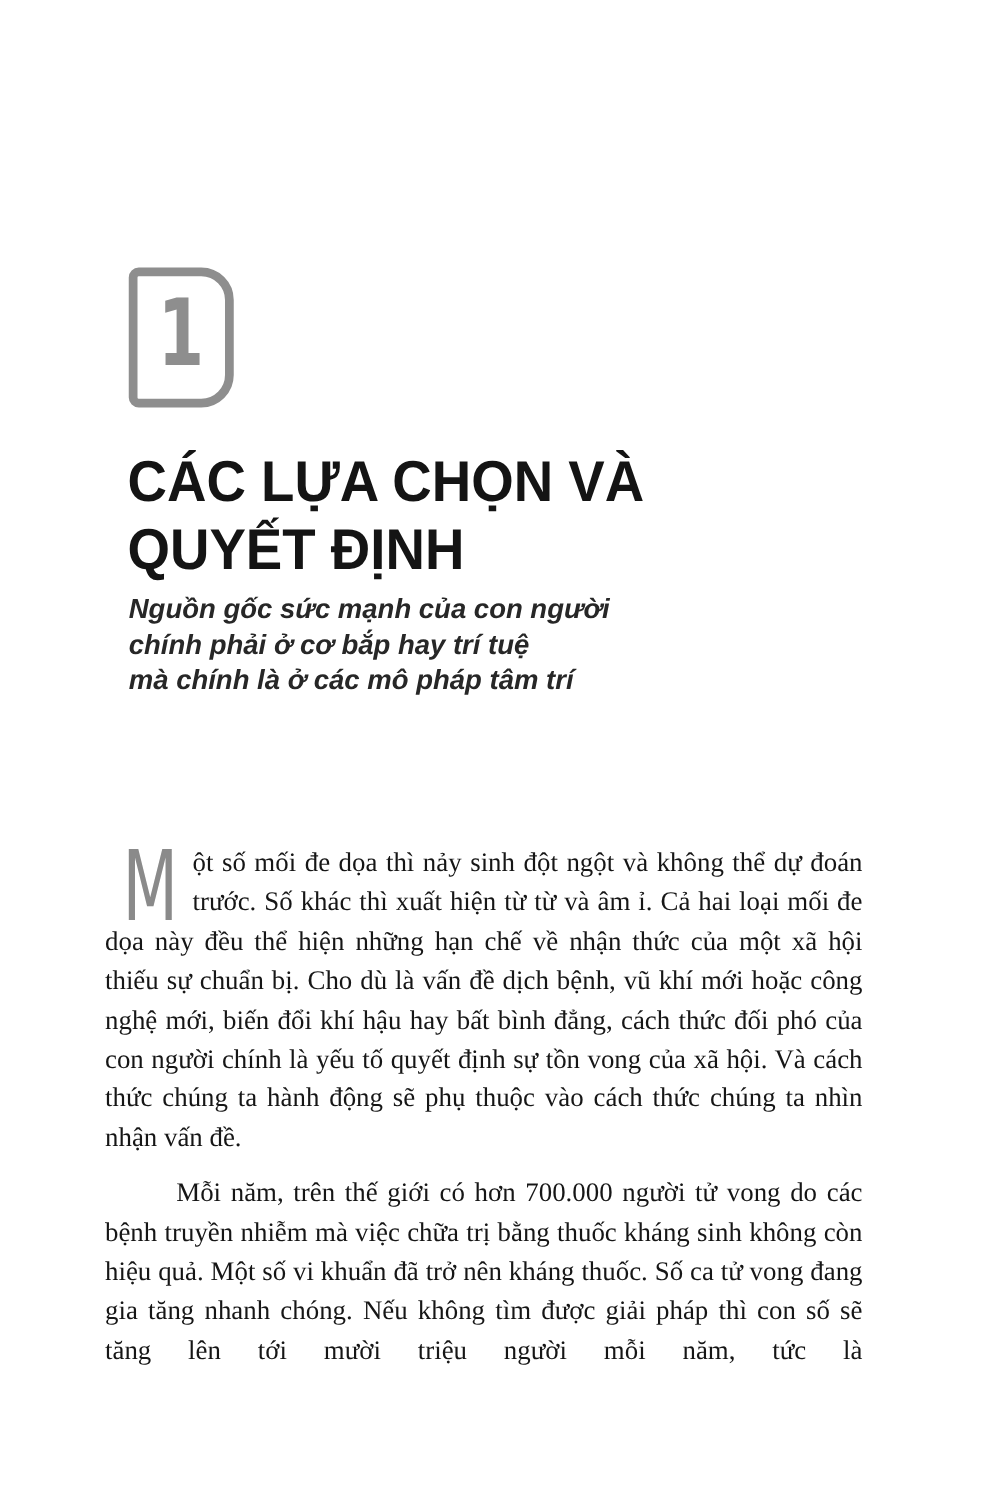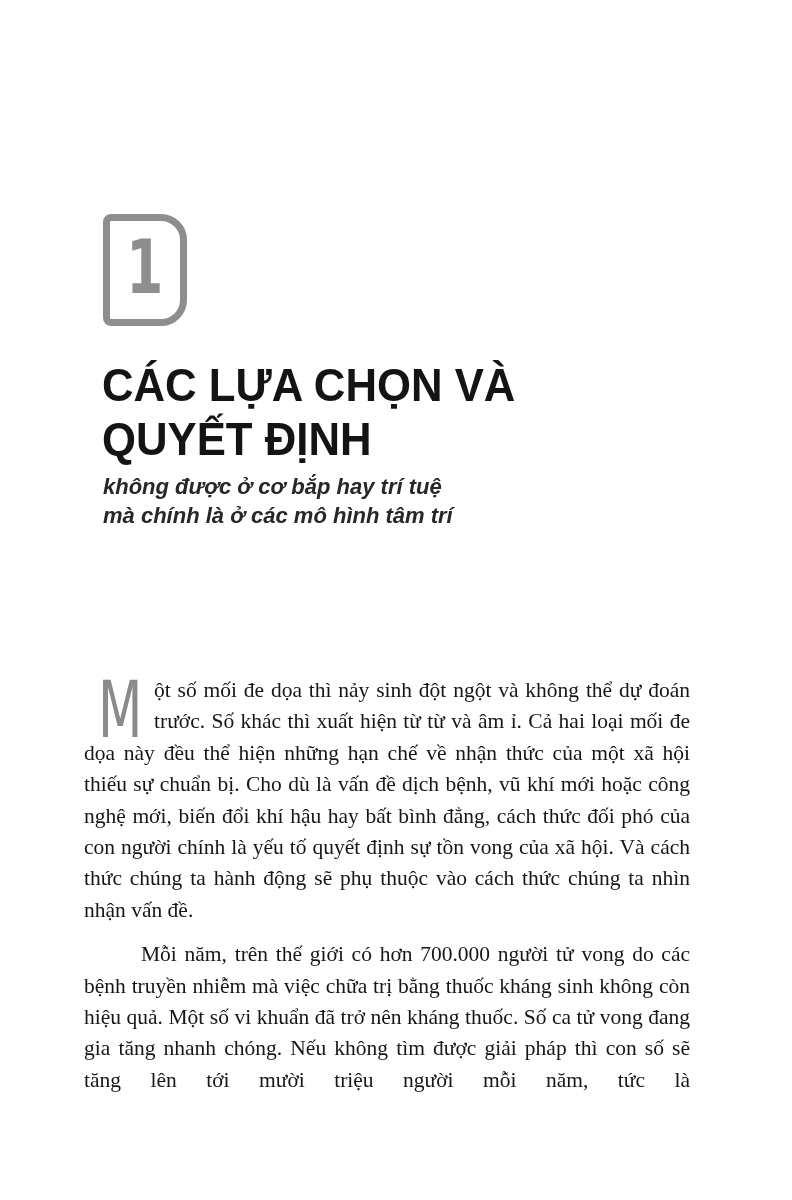--- a/index.html
+++ b/index.html
@@ -118,22 +118,23 @@
   <div class="chapter-box">
     <span class="chapter-number">1</span>
   </div>
 
   <h1 class="chapter-title">
     <span class="line">CÁC LỰA CHỌN VÀ</span>
     <span class="line">QUYẾT ĐỊNH</span>
   </h1>
 
   <div class="subtitle">
-    <div>không được ở cơ bắp hay trí tuệ</div>
-    <div>mà chính là ở các mô hình tâm trí</div>
+    <div>Nguồn gốc sức mạnh của con người</div>
+    <div>chính phải ở cơ bắp hay trí tuệ</div>
+    <div>mà chính là ở các mô pháp tâm trí</div>
   </div>
 
   <div class="body-text">
     <p class="para-1">
       <span class="dropcap">
         <span>M</span>
       </span><span>ột số mối đe dọa thì nảy sinh đột ngột và không thể dự đoán trước. Số khác thì xuất hiện từ từ và âm ỉ. Cả hai loại mối đe dọa này đều thể hiện những hạn chế về nhận thức của một xã hội thiếu sự chuẩn bị. Cho dù là vấn đề dịch bệnh, vũ khí mới hoặc công nghệ mới, biến đổi khí hậu hay bất bình đẳng, cách thức đối phó của con người chính là yếu tố quyết định sự tồn vong của xã hội. Và cách thức chúng ta hành động sẽ phụ thuộc vào cách thức chúng ta nhìn nhận vấn đề.</span>
     </p>
     <p class="para-2">Mỗi năm, trên thế giới có hơn 700.000 người tử vong do các bệnh truyền nhiễm mà việc chữa trị bằng thuốc kháng sinh không còn hiệu quả. Một số vi khuẩn đã trở nên kháng thuốc. Số ca tử vong đang gia tăng nhanh chóng. Nếu không tìm được giải pháp thì con số sẽ tăng lên tới mười triệu người mỗi năm, tức là</p>
   </div>

